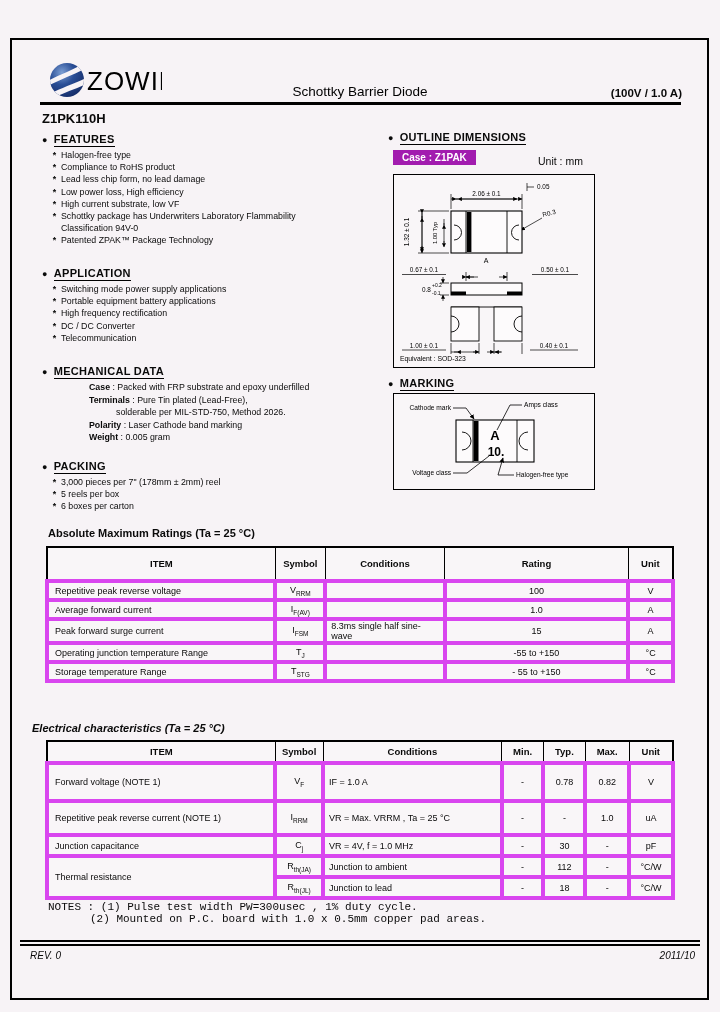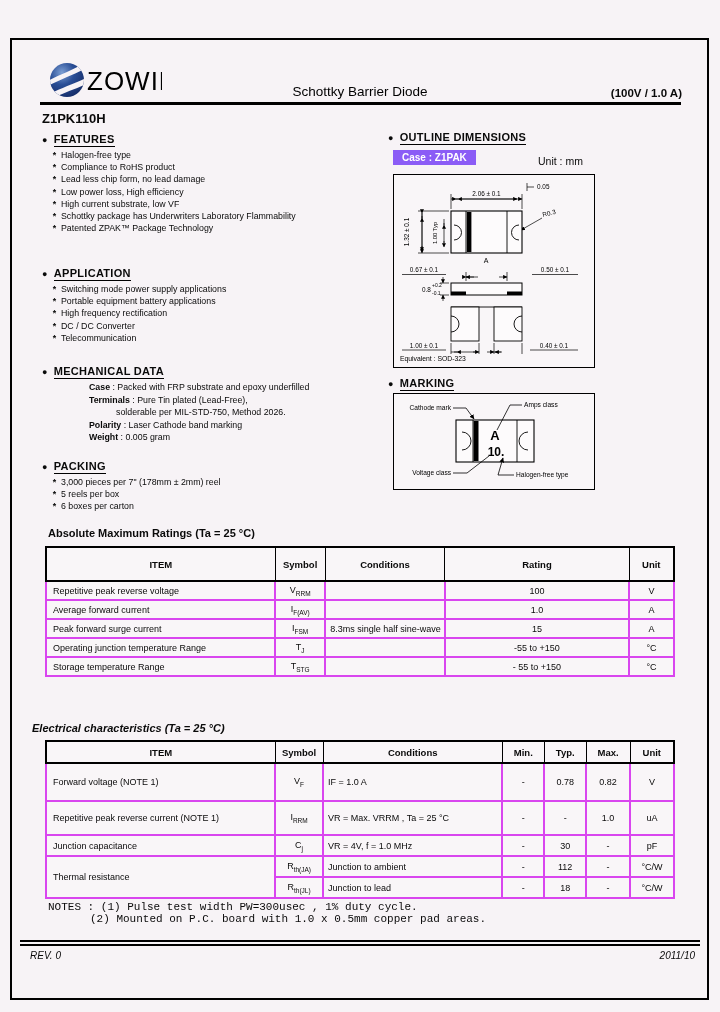--- a/index.html
+++ b/index.html
@@ -27,32 +27,32 @@
   .sec-h .ht{border-bottom:1.5px solid #000;padding-bottom:1px;}
   
   ul.blist{list-style:none;margin:0;padding:0;font-size:8.8px;}
   ul.blist li{display:flex;line-height:12.2px;}
   ul.blist .b{width:13px;flex:0 0 13px;text-align:center;font-weight:bold;}
   ul.blist li.cont .b{visibility:hidden;}
   .mech{font-size:8.8px;line-height:12.6px;}
   .mech .lbl{font-weight:bold;margin-left:35px;}
   .mech .contline{padding-left:62px;}
   
-  .case-badge{left:393px;top:150px;background:#8b5cf6;color:#fff;font-size:10px;font-weight:bold;padding:2px 9px;}
+  .case-badge{left:393px;top:150px;background:#a21caf;color:#fff;font-size:10px;font-weight:bold;padding:2px 9px;}
   .unit-label{left:538px;top:155px;font-size:10.5px;}
   .draw-box{border:1.5px solid #000;background:#f9f6f8;}
   .outline-box{left:393px;top:174px;width:200px;height:192px;}
   .marking-box{left:393px;top:393px;width:200px;height:95px;}
   svg text{font-family:"Liberation Sans",sans-serif;fill:#000;}
   
   .tbl-title{font-size:11px;font-weight:bold;}
   table{border-collapse:collapse;font-size:9px;background:#f9f6f8;}
   table{border:2px solid #000;}
   th{font-size:9.5px;font-weight:bold;border:1px solid #000;border-bottom:2px solid #000;}
-  td{border:2px solid #d946ef;text-align:center;padding:0 2px;}
+  td{border:4px solid #d946ef;text-align:center;padding:0 2px;}
   td.item{text-align:left;padding-left:6px;}
   td.cond{text-align:left;padding-left:4px;}
   sub{font-size:6.5px;}
   .t1{left:45px;top:546px;width:630px;}
   .t2{left:45px;top:740px;width:630px;}
   
   .notes{font-size:11px;line-height:12px;font-family:Liberation Mono, monospace;}
   
   .frule{left:20px;width:680px;height:2px;background:#000;}
   .footer-text{font-size:10px;font-style:italic;}
@@ -111,20 +111,24 @@
       <span class="b">*</span>
       <span>Low power loss, High efficiency</span>
     </li>
   <li>
       <span class="b">*</span>
       <span>High current substrate, low VF</span>
     </li>
   <li>
       <span class="b">*</span>
       <span>Schottky package has Underwriters Laboratory Flammability</span>
+    </li>
+  <li class="cont">
+      <span class="b">*</span>
+      <span>Classification 94V-0</span>
     </li>
   <li>
       <span class="b">*</span>
       <span>Patented ZPAK™ Package Technology</span>
     </li>
 </ul>
 
 <div class="abs sec-h" style="left:42px;top:267px;">
   <span class="dot">●</span>
   <span class="ht">APPLICATION</span>

